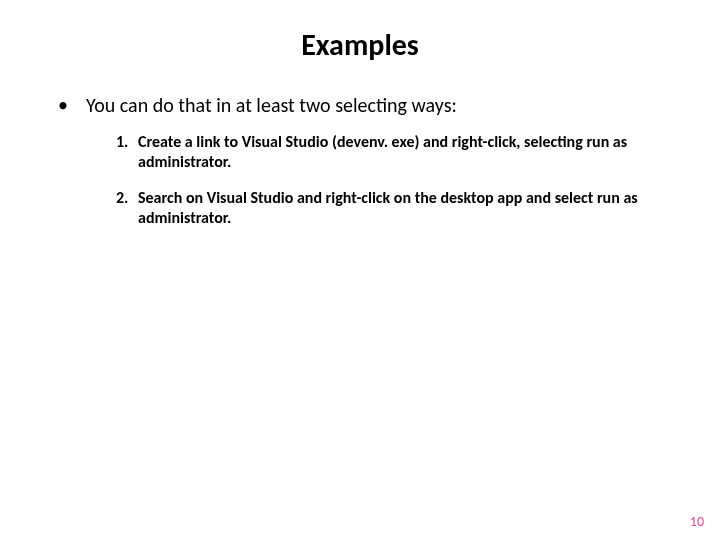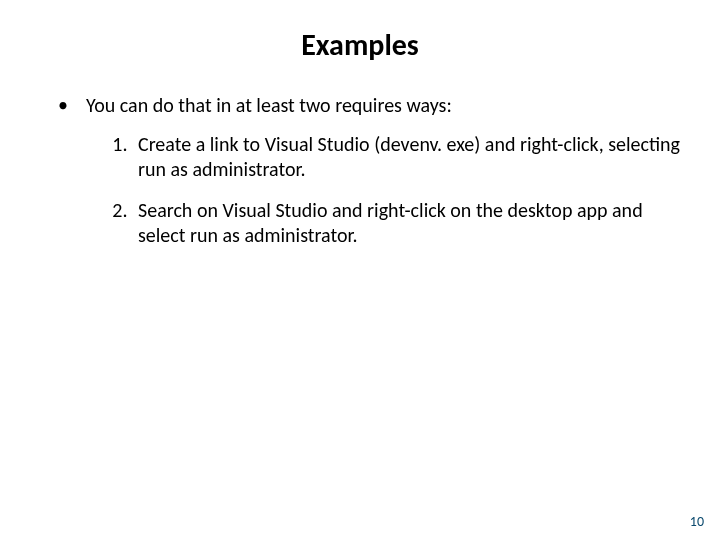--- a/index.html
+++ b/index.html
@@ -3,32 +3,32 @@
 <meta charset="utf-8">
 <style>
   * { margin: 0; padding: 0; box-sizing: border-box; }
   html, body { width: 720px; height: 540px; background: #fff; font-family: Calibri, "Segoe UI", Arial, sans-serif; color: #000; }
   .slide { position: relative; width: 720px; height: 540px; padding: 20px 40px 30px 40px; }
   .title { font-size: 30px; font-weight: 700; text-align: center; margin-top: 6px; margin-bottom: 30px; }
   ul.top { list-style: none; padding-left: 28px; }
   ul.top > li { position: relative; font-size: 20px; line-height: 1.25; margin-bottom: 18px; padding-left: 18px; }
   ul.top > li::before { content: "•"; position: absolute; left: -10px; top: 0; font-size: 20px; }
   ol.sub { list-style: decimal; padding-left: 46px; margin-top: 14px; }
-  ol.sub > li { font-size: 20px; line-height: 1.25; margin-bottom: 16px; padding-left: 6px; }
-  .pagenum { position: absolute; right: 16px; bottom: 10px; font-size: 14px; color: #0c4a6e; }
+  ol.sub > li { font-size: 16px; line-height: 1.25; margin-bottom: 16px; padding-left: 6px; font-weight: bold; }
+  .pagenum { position: absolute; right: 16px; bottom: 10px; font-size: 14px; color: #ec4899; }
 </style>
 </head>
 <body>
 
 <div class="slide">
   <h1 class="title">Examples</h1>
 
   <ul class="top">
     <li>
-      <span>You can do that in at least two requires ways:</span>
+      <span>You can do that in at least two selecting ways:</span>
       <ol class="sub">
         <li>Create a link to Visual Studio (devenv. exe) and right-click, selecting run as administrator.</li>
         <li>Search on Visual Studio and right-click on the desktop app and select run as administrator.</li>
       </ol>
     </li>
   </ul>
 
   <div class="pagenum">10</div>
 </div>
 

